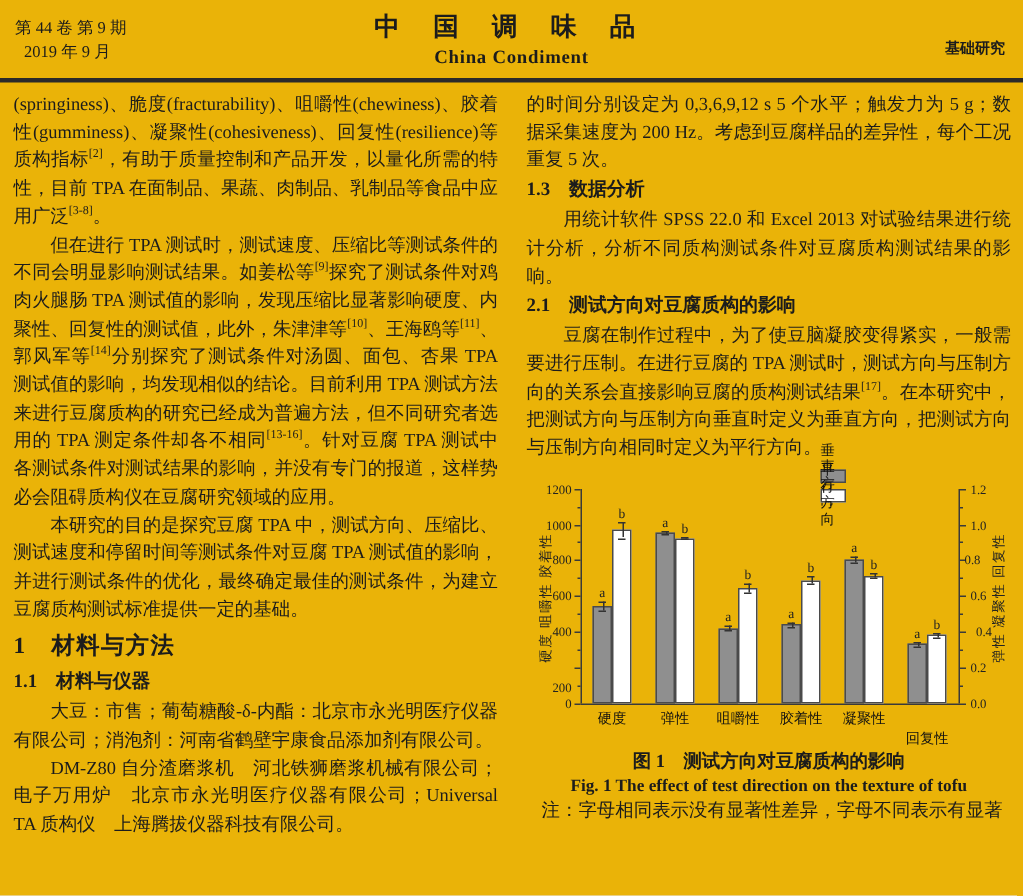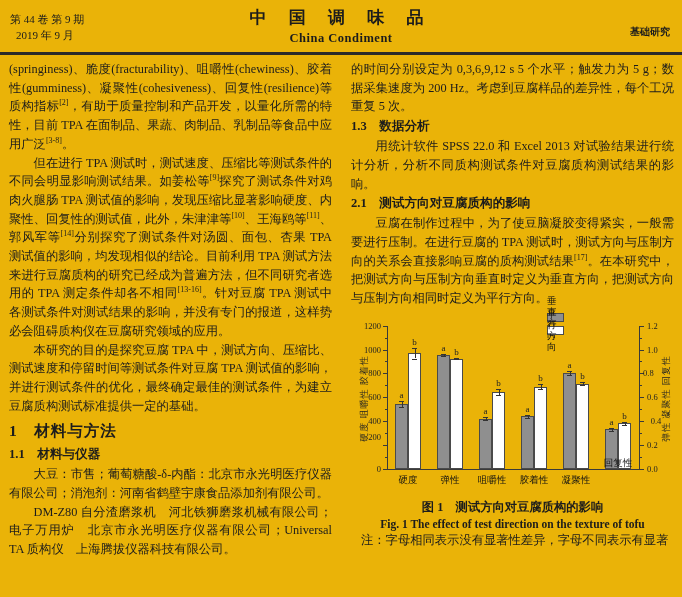--- a/index.html
+++ b/index.html
@@ -80,21 +80,21 @@
         <p class="blk-p indent">豆腐在制作过程中，为了使豆脑凝胶变得紧实，一般需要进行压制。在进行豆腐的 TPA 测试时，测试方向与压制方向的关系会直接影响豆腐的质构测试结果<sup>[17]</sup>。在本研究中，把测试方向与压制方向垂直时定义为垂直方向，把测试方向与压制方向相同时定义为平行方向。</p>
       </div>
     <div class="chart" id="chart">
         <div class="axis-line" style="left: 36px; top: 10px; width: 1px; height: 143px;"></div>
         <div class="axis-line" style="left: 288px; top: 10px; width: 1px; height: 143px;"></div>
         <div class="axis-line" style="left: 36px; top: 153px; width: 253px; height: 1px;"></div>
         <div class="tick" style="left: 32px; top: 153px; width: 4px; height: 1px;"></div>
         <div class="tick-label" style="left: 4px; top: 149px; width: 26px; text-align: right;">0</div>
         <div class="tick" style="left: 34px; top: 141.083px; width: 2px; height: 1px;"></div>
         <div class="tick" style="left: 32px; top: 129.167px; width: 4px; height: 1px;"></div>
-        <div class="tick-label" style="left: 4px; top: 117px; width: 26px; text-align: right;">200</div>
+        <div class="tick-label" style="left: 4px; top: 138px; width: 26px; text-align: right;">200</div>
         <div class="tick" style="left: 34px; top: 117.25px; width: 2px; height: 1px;"></div>
         <div class="tick" style="left: 32px; top: 105.333px; width: 4px; height: 1px;"></div>
         <div class="tick-label" style="left: 4px; top: 101.333px; width: 26px; text-align: right;">400</div>
         <div class="tick" style="left: 34px; top: 93.4167px; width: 2px; height: 1px;"></div>
         <div class="tick" style="left: 32px; top: 81.5px; width: 4px; height: 1px;"></div>
         <div class="tick-label" style="left: 4px; top: 77.5px; width: 26px; text-align: right;">600</div>
         <div class="tick" style="left: 34px; top: 69.5833px; width: 2px; height: 1px;"></div>
         <div class="tick" style="left: 32px; top: 57.6667px; width: 4px; height: 1px;"></div>
         <div class="tick-label" style="left: 4px; top: 53.6667px; width: 26px; text-align: right;">800</div>
         <div class="tick" style="left: 34px; top: 45.75px; width: 2px; height: 1px;"></div>
@@ -181,21 +181,21 @@
         <div class="bar" style="left: 254px; top: 113.675px; width: 13px; height: 39.325px; background: rgb(143, 143, 143);"></div>
         <div class="err-line" style="left: 260.5px; top: 111.887px; height: 3.575px;"></div>
         <div class="err-cap" style="left: 258px; top: 111.887px; width: 5px;"></div>
         <div class="err-cap" style="left: 258px; top: 115.463px; width: 5px;"></div>
         <div class="sig-letter" style="left: 255.5px; top: 101.887px; width: 10px;">a</div>
         <div class="bar" style="left: 267px; top: 107.717px; width: 13px; height: 45.2833px; background: rgb(255, 255, 255);"></div>
         <div class="err-line" style="left: 273.5px; top: 106.525px; height: 2.38333px;"></div>
         <div class="err-cap" style="left: 271px; top: 106.525px; width: 5px;"></div>
         <div class="err-cap" style="left: 271px; top: 108.908px; width: 5px;"></div>
         <div class="sig-letter" style="left: 268.5px; top: 96.525px; width: 10px;">b</div>
-        <div class="xcat" style="left: 246px; top: 142px; width: 42px;">回复性</div>
+        <div class="xcat" style="left: 246px; top: 172px; width: 42px;">回复性</div>
         <div class="legend-row" style="left: 196px; top: 2px; position: absolute;">
           <span class="legend-box" style="background: rgb(143, 143, 143);"></span>
           <span class="legend-label">垂直方向</span>
         </div>
         <div class="legend-row" style="left: 196px; top: 15px; position: absolute;">
           <span class="legend-box" style="background: rgb(255, 255, 255);"></span>
           <span class="legend-label">平行方向</span>
         </div>
         <div class="yaxis-title" style="left: -32px; top: 76.5px; width: 90px; text-align: center;">硬度  咀嚼性  胶着性</div>
         <div class="yaxis-title" style="left: 270px; top: 76.5px; width: 90px; text-align: center;">弹性  凝聚性  回复性</div>

